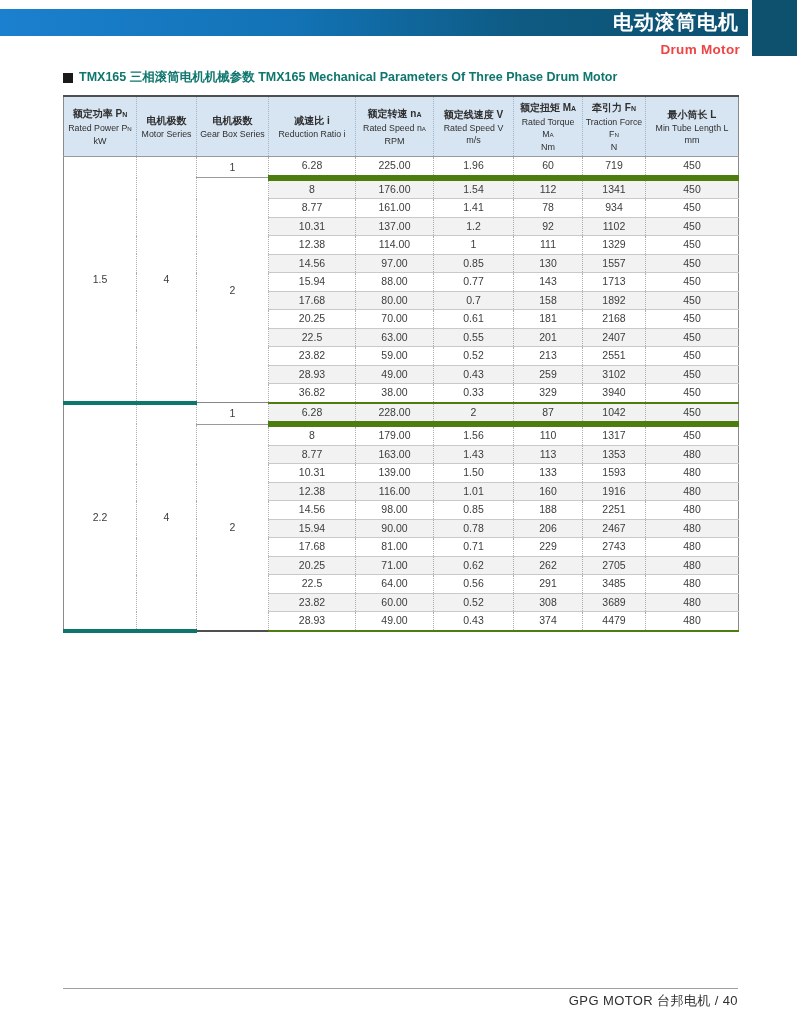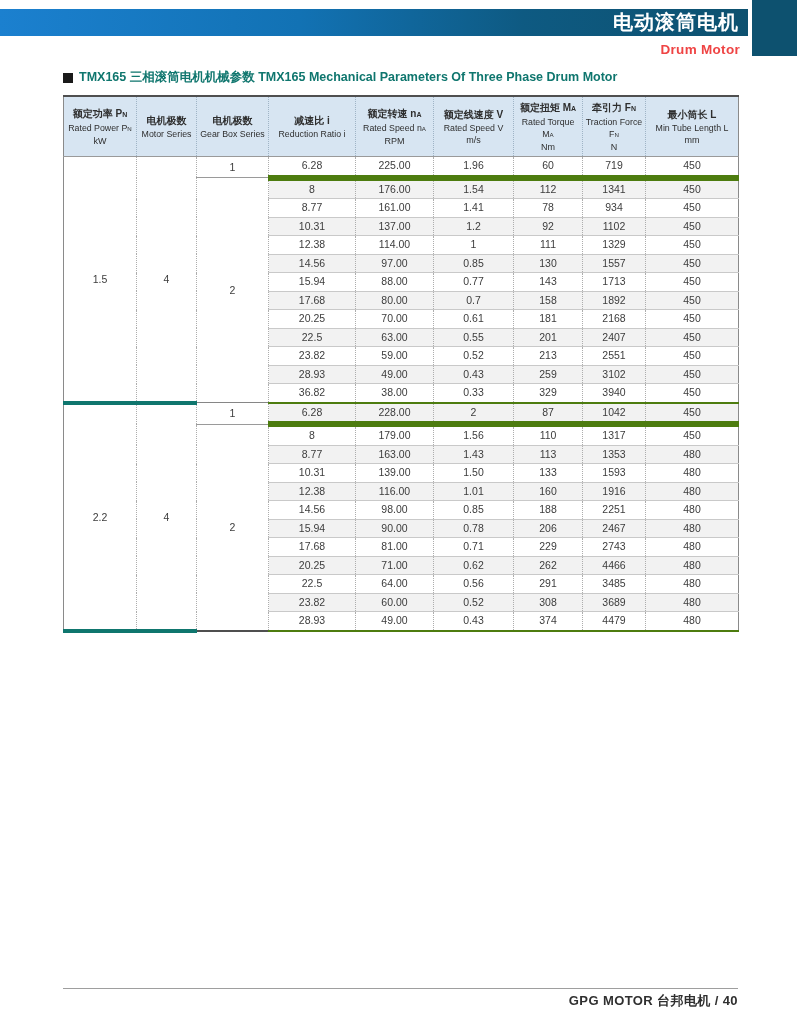--- a/index.html
+++ b/index.html
@@ -135,21 +135,21 @@
     position: absolute;
     left: 63px; top: 988px;
     width: 675px;
     border-top: 1px solid #9e9e9e;
   }
   .footer-text {
     position: absolute;
     top: 992px;
     right: 62px;
     font-size: 13px;
-    font-weight: bold;
+    font-weight: normal;
     color: #2f2f2f;
     letter-spacing: 0.4px;
   }
 </style>
 </head>
 <body>
 
 <div class="page">
 
   <div class="topbar">
@@ -397,21 +397,21 @@
             <td class="d">0.71</td>
             <td class="d">229</td>
             <td class="d">2743</td>
             <td class="d">480</td>
           </tr>
           <tr>
             <td class="d shade">20.25</td>
             <td class="d shade">71.00</td>
             <td class="d shade">0.62</td>
             <td class="d shade">262</td>
-            <td class="d shade">4466</td>
+            <td class="d shade">2705</td>
             <td class="d shade">480</td>
           </tr>
           <tr>
             <td class="d">22.5</td>
             <td class="d">64.00</td>
             <td class="d">0.56</td>
             <td class="d">291</td>
             <td class="d">3485</td>
             <td class="d">480</td>
           </tr>

